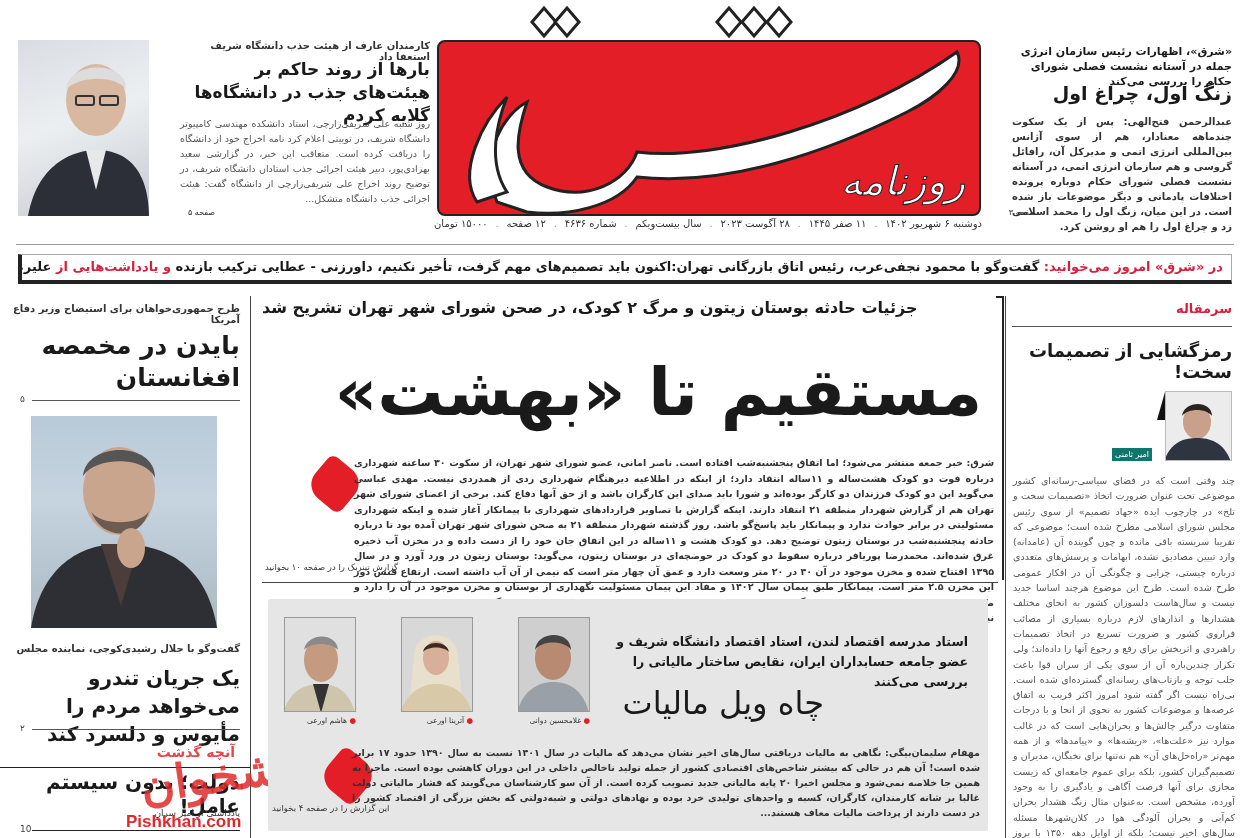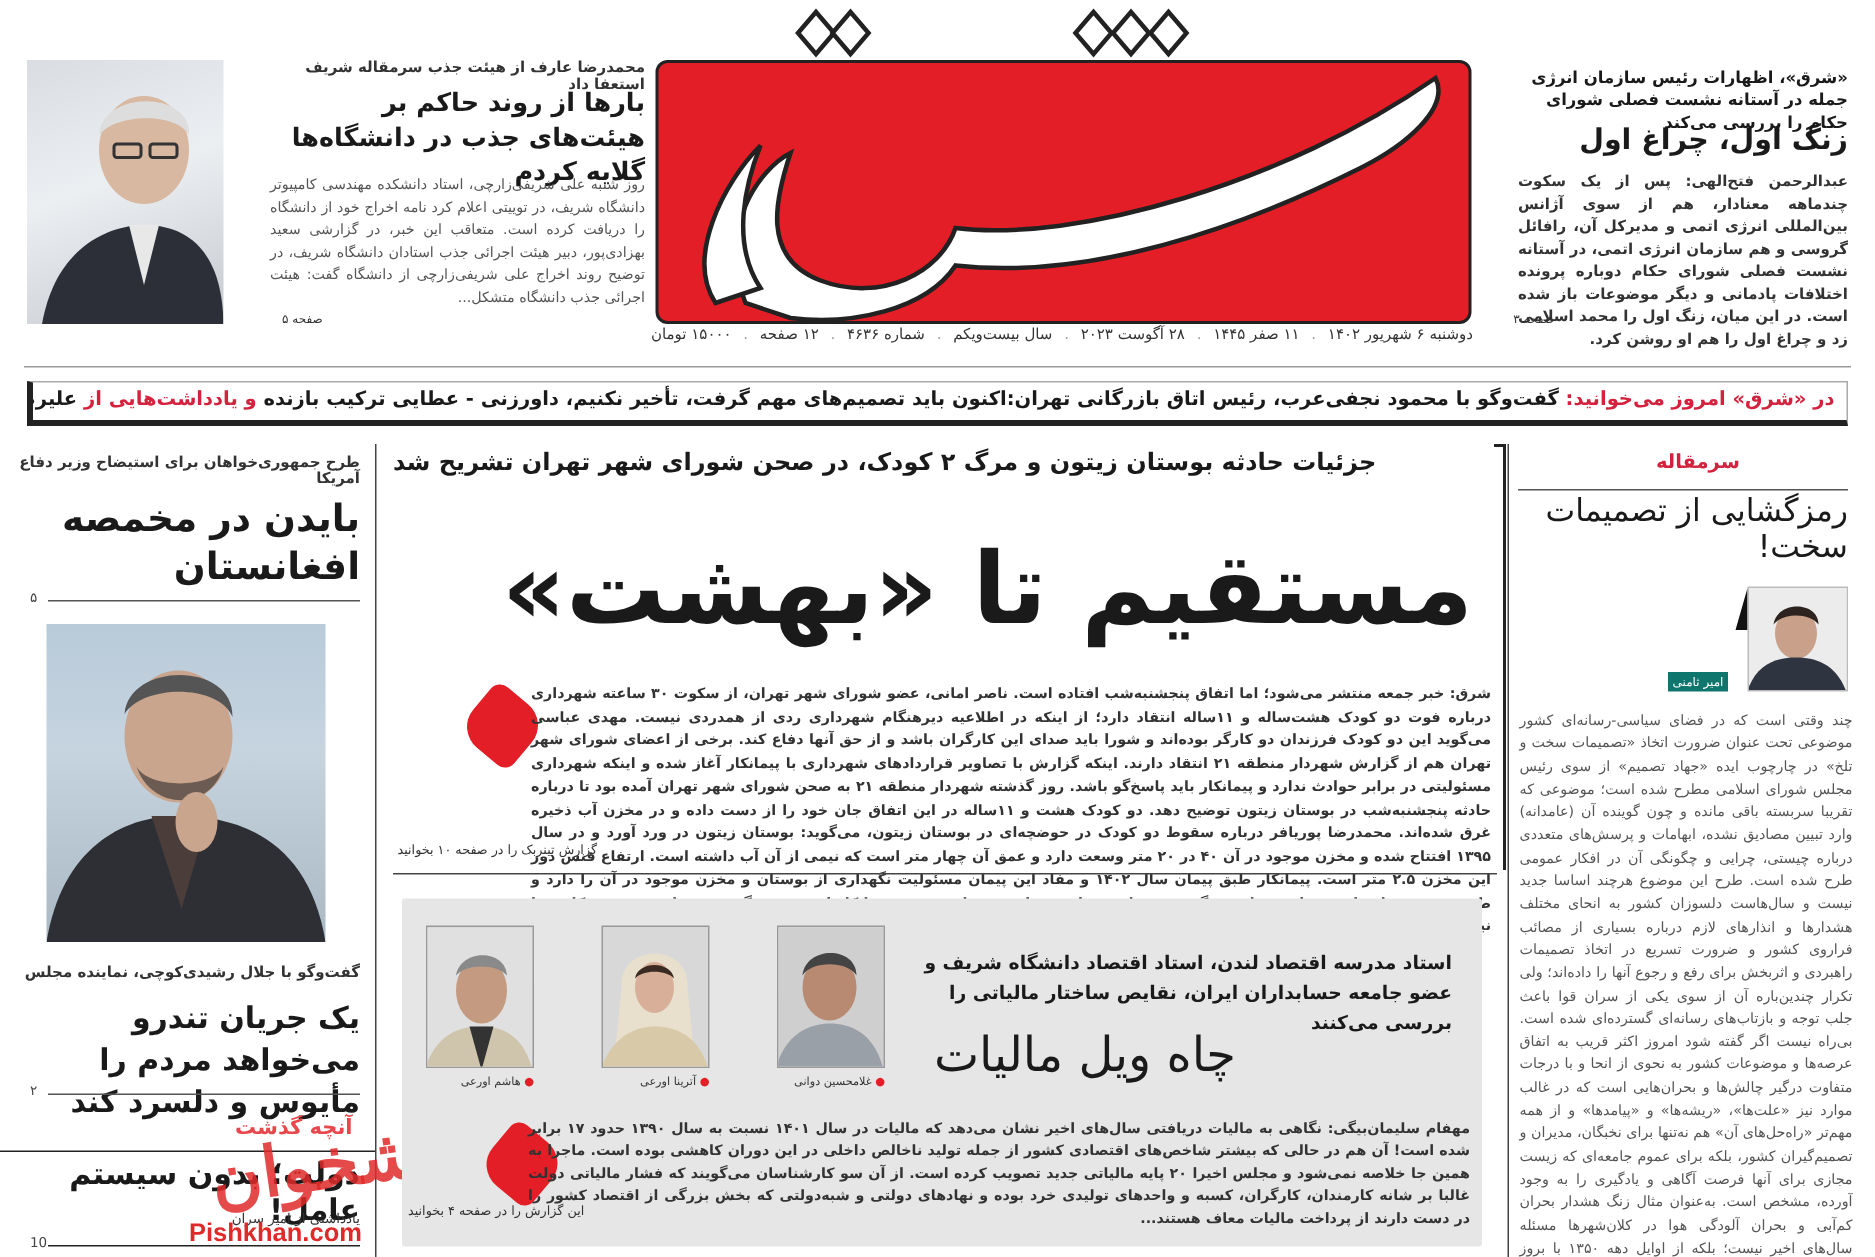--- a/index.html
+++ b/index.html
@@ -64,23 +64,23 @@
   .tax-box { left: 268px; top: 599px; width: 720px; height: 232px; background: #e6e6e6; border-radius: 2px; }
   .tax-kicker { left: 600px; top: 632px; width: 368px; font-size: 12.5px; font-weight: bold; line-height: 20px; text-align: right; }
   .tax-title { left: 600px; top: 684px; width: 224px; font-size: 32px; font-weight: 400; text-align: right; }
   .tax-photo { width: 72px; height: 95px; background: linear-gradient(180deg,#d8d8d8 0%,#c2c2c2 100%); border: 1px solid #999; overflow: hidden; }
   .tax-cap { font-size: 7.5px; color: #333; text-align: right; width: 74px; }
   .tax-cap .dot { color: #e41e26; }
   .tax-body { left: 352px; top: 745px; width: 628px; font-size: 9.5px; line-height: 15px; text-align: justify; font-weight: bold; color: #333; }
   .tax-more { left: 272px; top: 803px; width: 120px; font-size: 8.5px; color: #333; text-align: left; }
 
   
-  .rc-label { right: 18px; top: 301px; width: 200px; font-size: 13px; font-weight: bold; color: #d4213d; text-align: center; letter-spacing: 3px; }
+  .rc-label { right: 18px; top: 301px; width: 200px; font-size: 13px; font-weight: bold; color: #d4213d; text-align: right; letter-spacing: 3px; }
   .rc-rule { left: 1012px; top: 326px; width: 220px; height: 1px; background: #555; }
-  .rc-title { right: 18px; top: 328px; width: 220px; font-size: 21px; font-weight: normal; text-align: right; }
+  .rc-title { right: 18px; top: 340px; width: 220px; font-size: 18px; font-weight: bold; text-align: right; }
   .rc-photo { left: 1165px; top: 391px; width: 67px; height: 70px; background: linear-gradient(180deg,#eee 0%,#ddd 100%); border: 1px solid #bbb; overflow: hidden; }
   .rc-author { left: 1112px; top: 448px; width: 40px; height: 13px; background: #0f766e; color: #fff; font-size: 8px; text-align: center; line-height: 13px; }
   .rc-flag { left: 1157px; top: 392px; width: 0; height: 0; border-right: 8px solid #111; border-top: 28px solid transparent; }
   .rc-body { left: 1013px; top: 473px; width: 222px; font-size: 9.5px; line-height: 15.3px; text-align: justify; color: #555; }
 </style>
 </head>
 <body>
 
 <div class="abs logo-box">
   <svg class="logo-svg" viewBox="0 0 548 218">
@@ -89,20 +89,21 @@
     <path d="M40 200 C 20 170, 45 120, 70 95 C 60 120, 50 160, 70 190 Z" fill="#fff" stroke="#222" stroke-width="3"></path>
 
     <g fill="#fff" stroke="#222" stroke-width="3">
       <path d="M95 20 l12 -14 l12 14 l-12 14 z"></path>
       <path d="M118 20 l12 -14 l12 14 l-12 14 z"></path>
       <path d="M280 20 l12 -14 l12 14 l-12 14 z"></path>
       <path d="M305 20 l12 -14 l12 14 l-12 14 z"></path>
       <path d="M330 20 l12 -14 l12 14 l-12 14 z"></path>
     </g>
   </svg>
+  <div class="logo-sub">روزنامه</div>
 </div>
 
 <div class="abs dateline">
   <span>دوشنبه ۶ شهریور ۱۴۰۲</span>
     <span class="sep">.</span>
   <span>۱۱ صفر ۱۴۴۵</span>
     <span class="sep">.</span>
   <span>۲۸ آگوست ۲۰۲۳</span>
     <span class="sep">.</span>
   <span>سال بیست‌ویکم</span>
@@ -123,21 +124,21 @@
 <div class="abs tl-photo">
   <svg width="131" height="176" viewBox="0 0 131 176">
     <ellipse cx="78" cy="60" rx="30" ry="36" fill="#d8b8a0"></ellipse>
     <path d="M48 50 C 50 20, 110 20, 108 50 C 100 35, 60 35, 48 50 Z" fill="#ddd"></path>
     <rect x="58" y="56" width="18" height="9" rx="2" fill="none" stroke="#333" stroke-width="2"></rect>
     <rect x="82" y="56" width="18" height="9" rx="2" fill="none" stroke="#333" stroke-width="2"></rect>
     <path d="M10 176 C 20 120, 60 110, 78 110 C 100 110, 130 120, 131 176 Z" fill="#2d2f38"></path>
     <path d="M68 110 L78 150 L88 110 Z" fill="#e8e8e8"></path>
   </svg>
 </div>
-<div class="abs tl-kicker">محمدرضا عارف از هیئت جذب سرمقاله شریف استعفا داد</div>
+<div class="abs tl-kicker">کارمندان عارف از هیئت جذب دانشگاه شریف استعفا داد</div>
 <div class="abs tl-title">بارها از روند حاکم بر هیئت‌های جذب در دانشگاه‌ها گلایه کردم</div>
 <div class="abs tl-body">روز شنبه علی شریفی‌زارچی، استاد دانشکده مهندسی کامپیوتر دانشگاه شریف، در توییتی اعلام کرد نامه اخراج خود از دانشگاه را دریافت کرده است. متعاقب این خبر، در گزارشی سعید بهزادی‌پور، دبیر هیئت اجرائی جذب استادان دانشگاه شریف، در توضیح روند اخراج علی شریفی‌زارچی از دانشگاه گفت: هیئت اجرائی جذب دانشگاه متشکل...</div>
 <div class="abs tl-page">صفحه ۵</div>
 
 <div class="abs index-bar">
   <span class="red">در «شرق» امروز می‌خوانید:</span>
   <span>گفت‌وگو با محمود نجفی‌عرب، رئیس اتاق بازرگانی تهران:اکنون باید تصمیم‌های مهم گرفت، تأخیر نکنیم، داورزنی - عطایی ترکیب بازنده</span><span class="red"> و یادداشت‌هایی از </span><span>علیرضا غریب‌دوست، مژگان جمشیدی</span>
 </div>
 
 <div class="abs vrule" style="left:250px; top:296px; height:542px;"></div>

